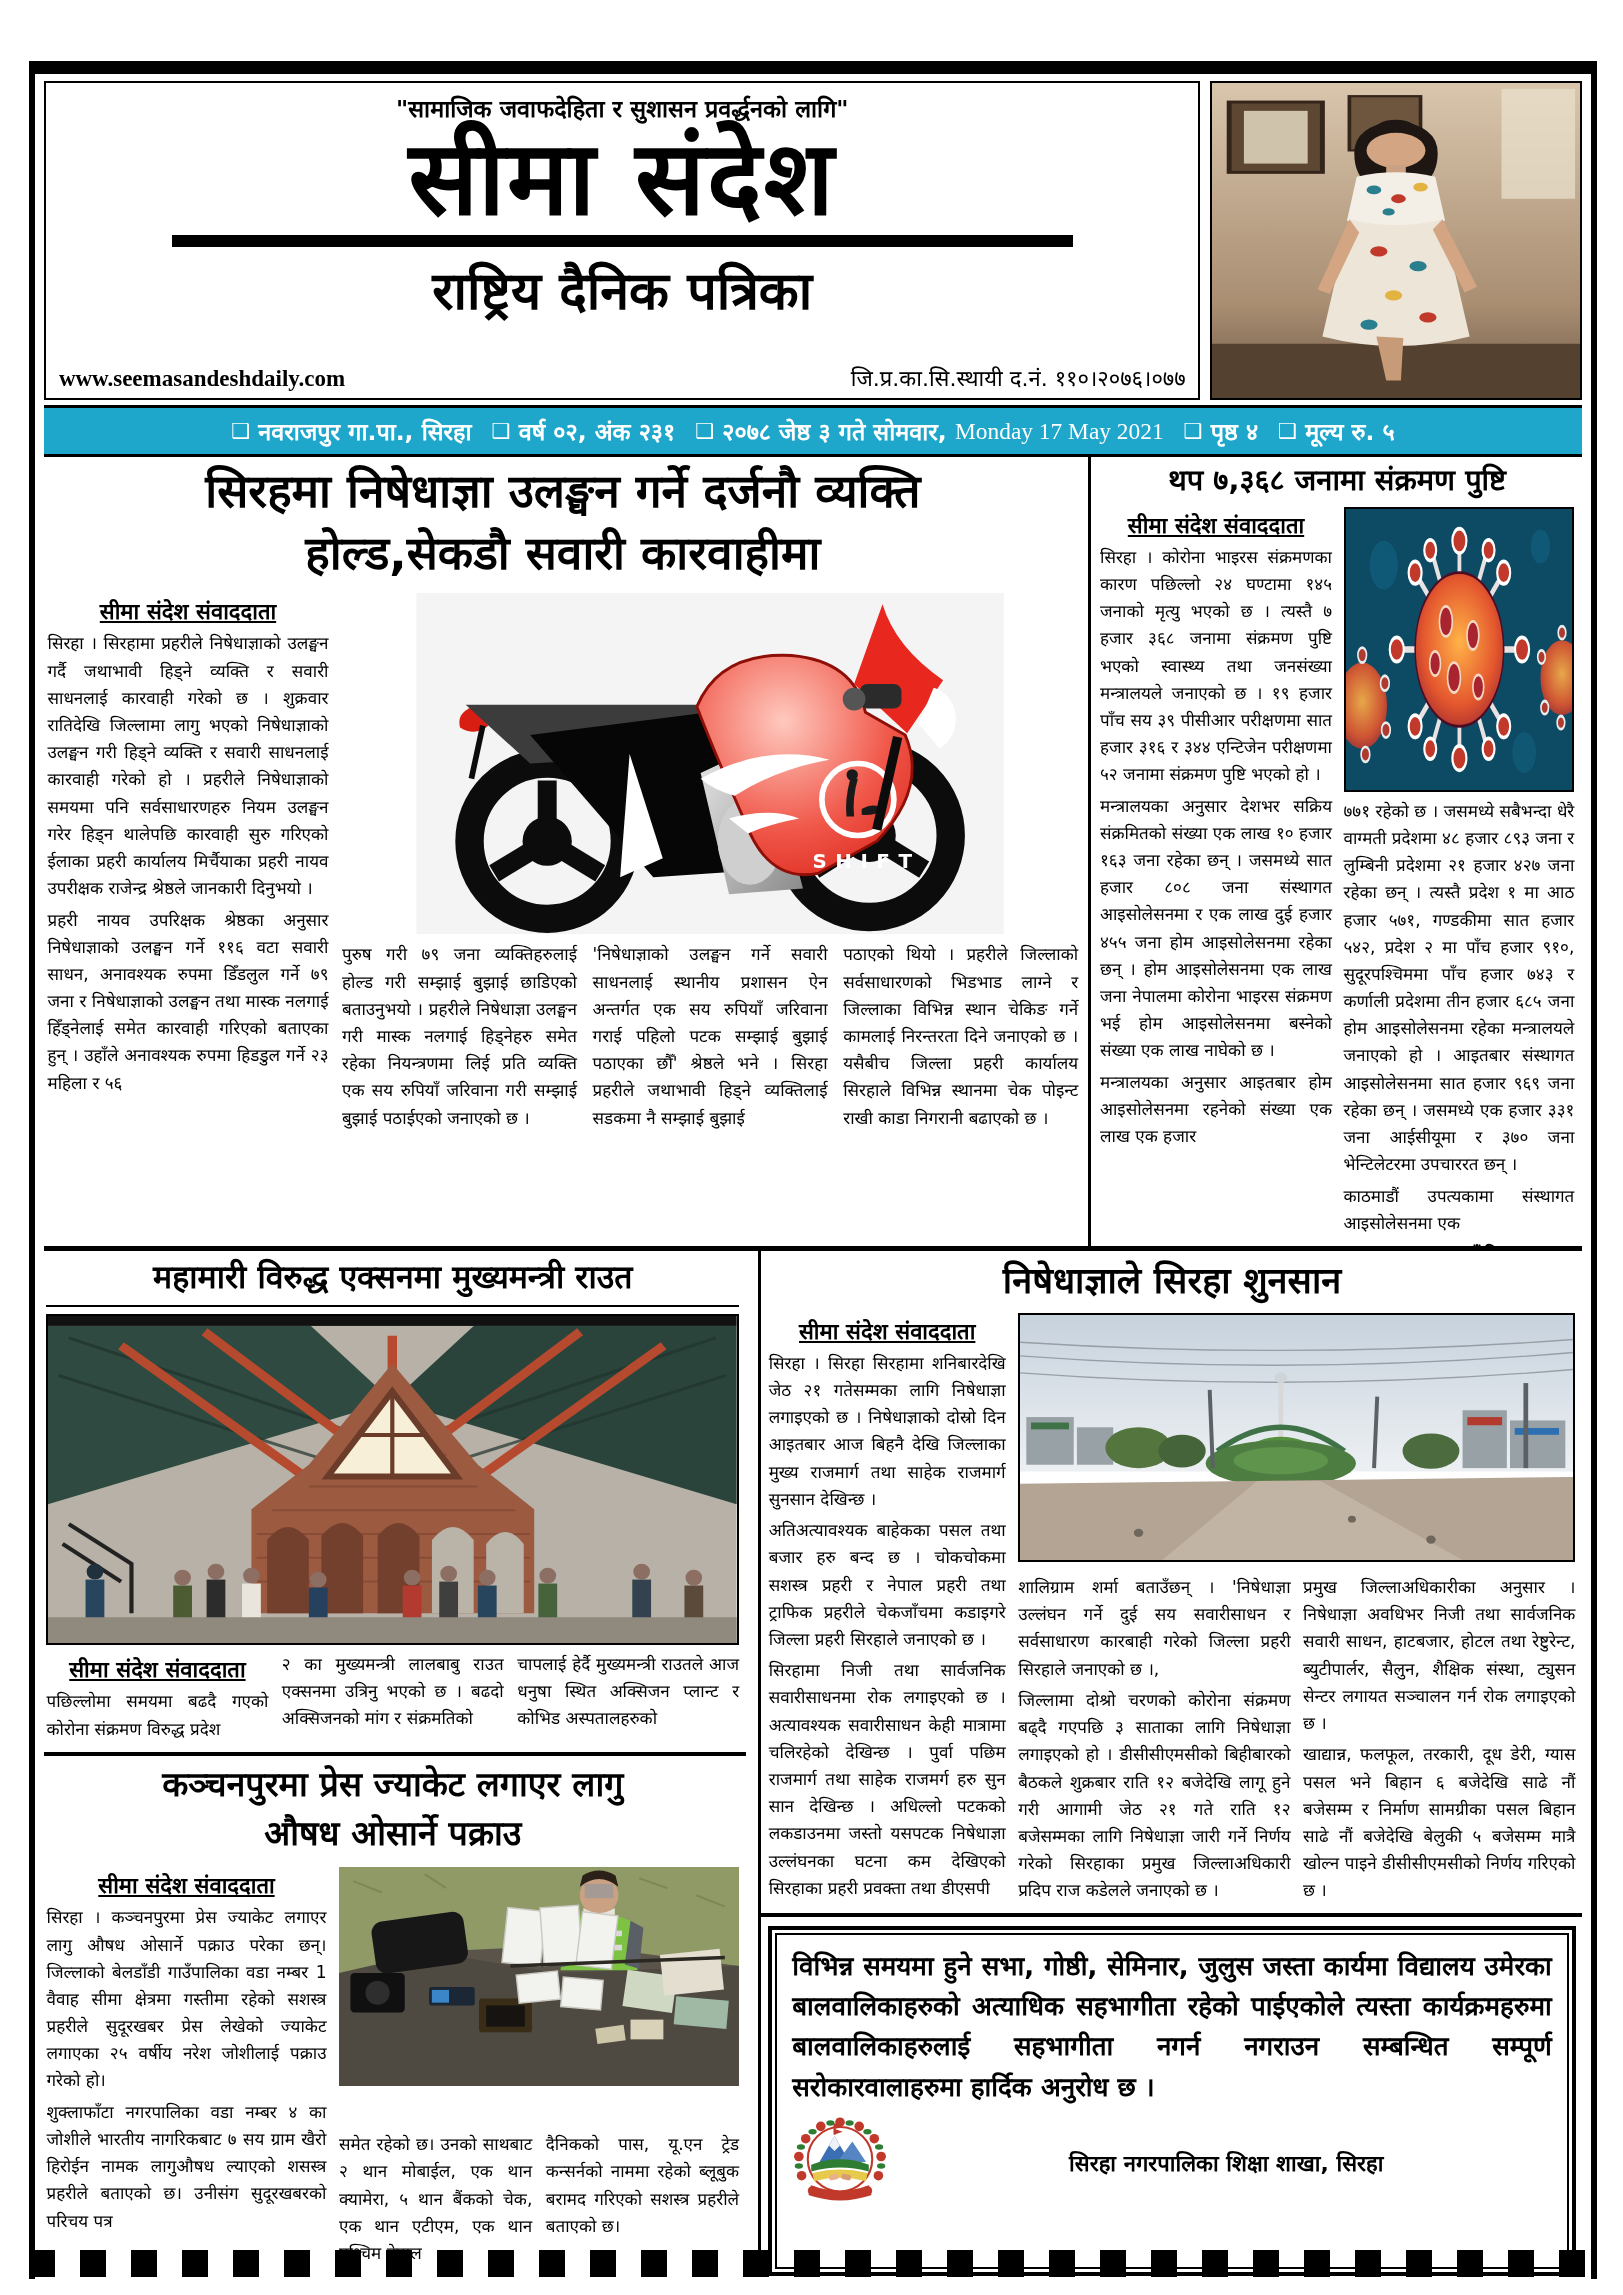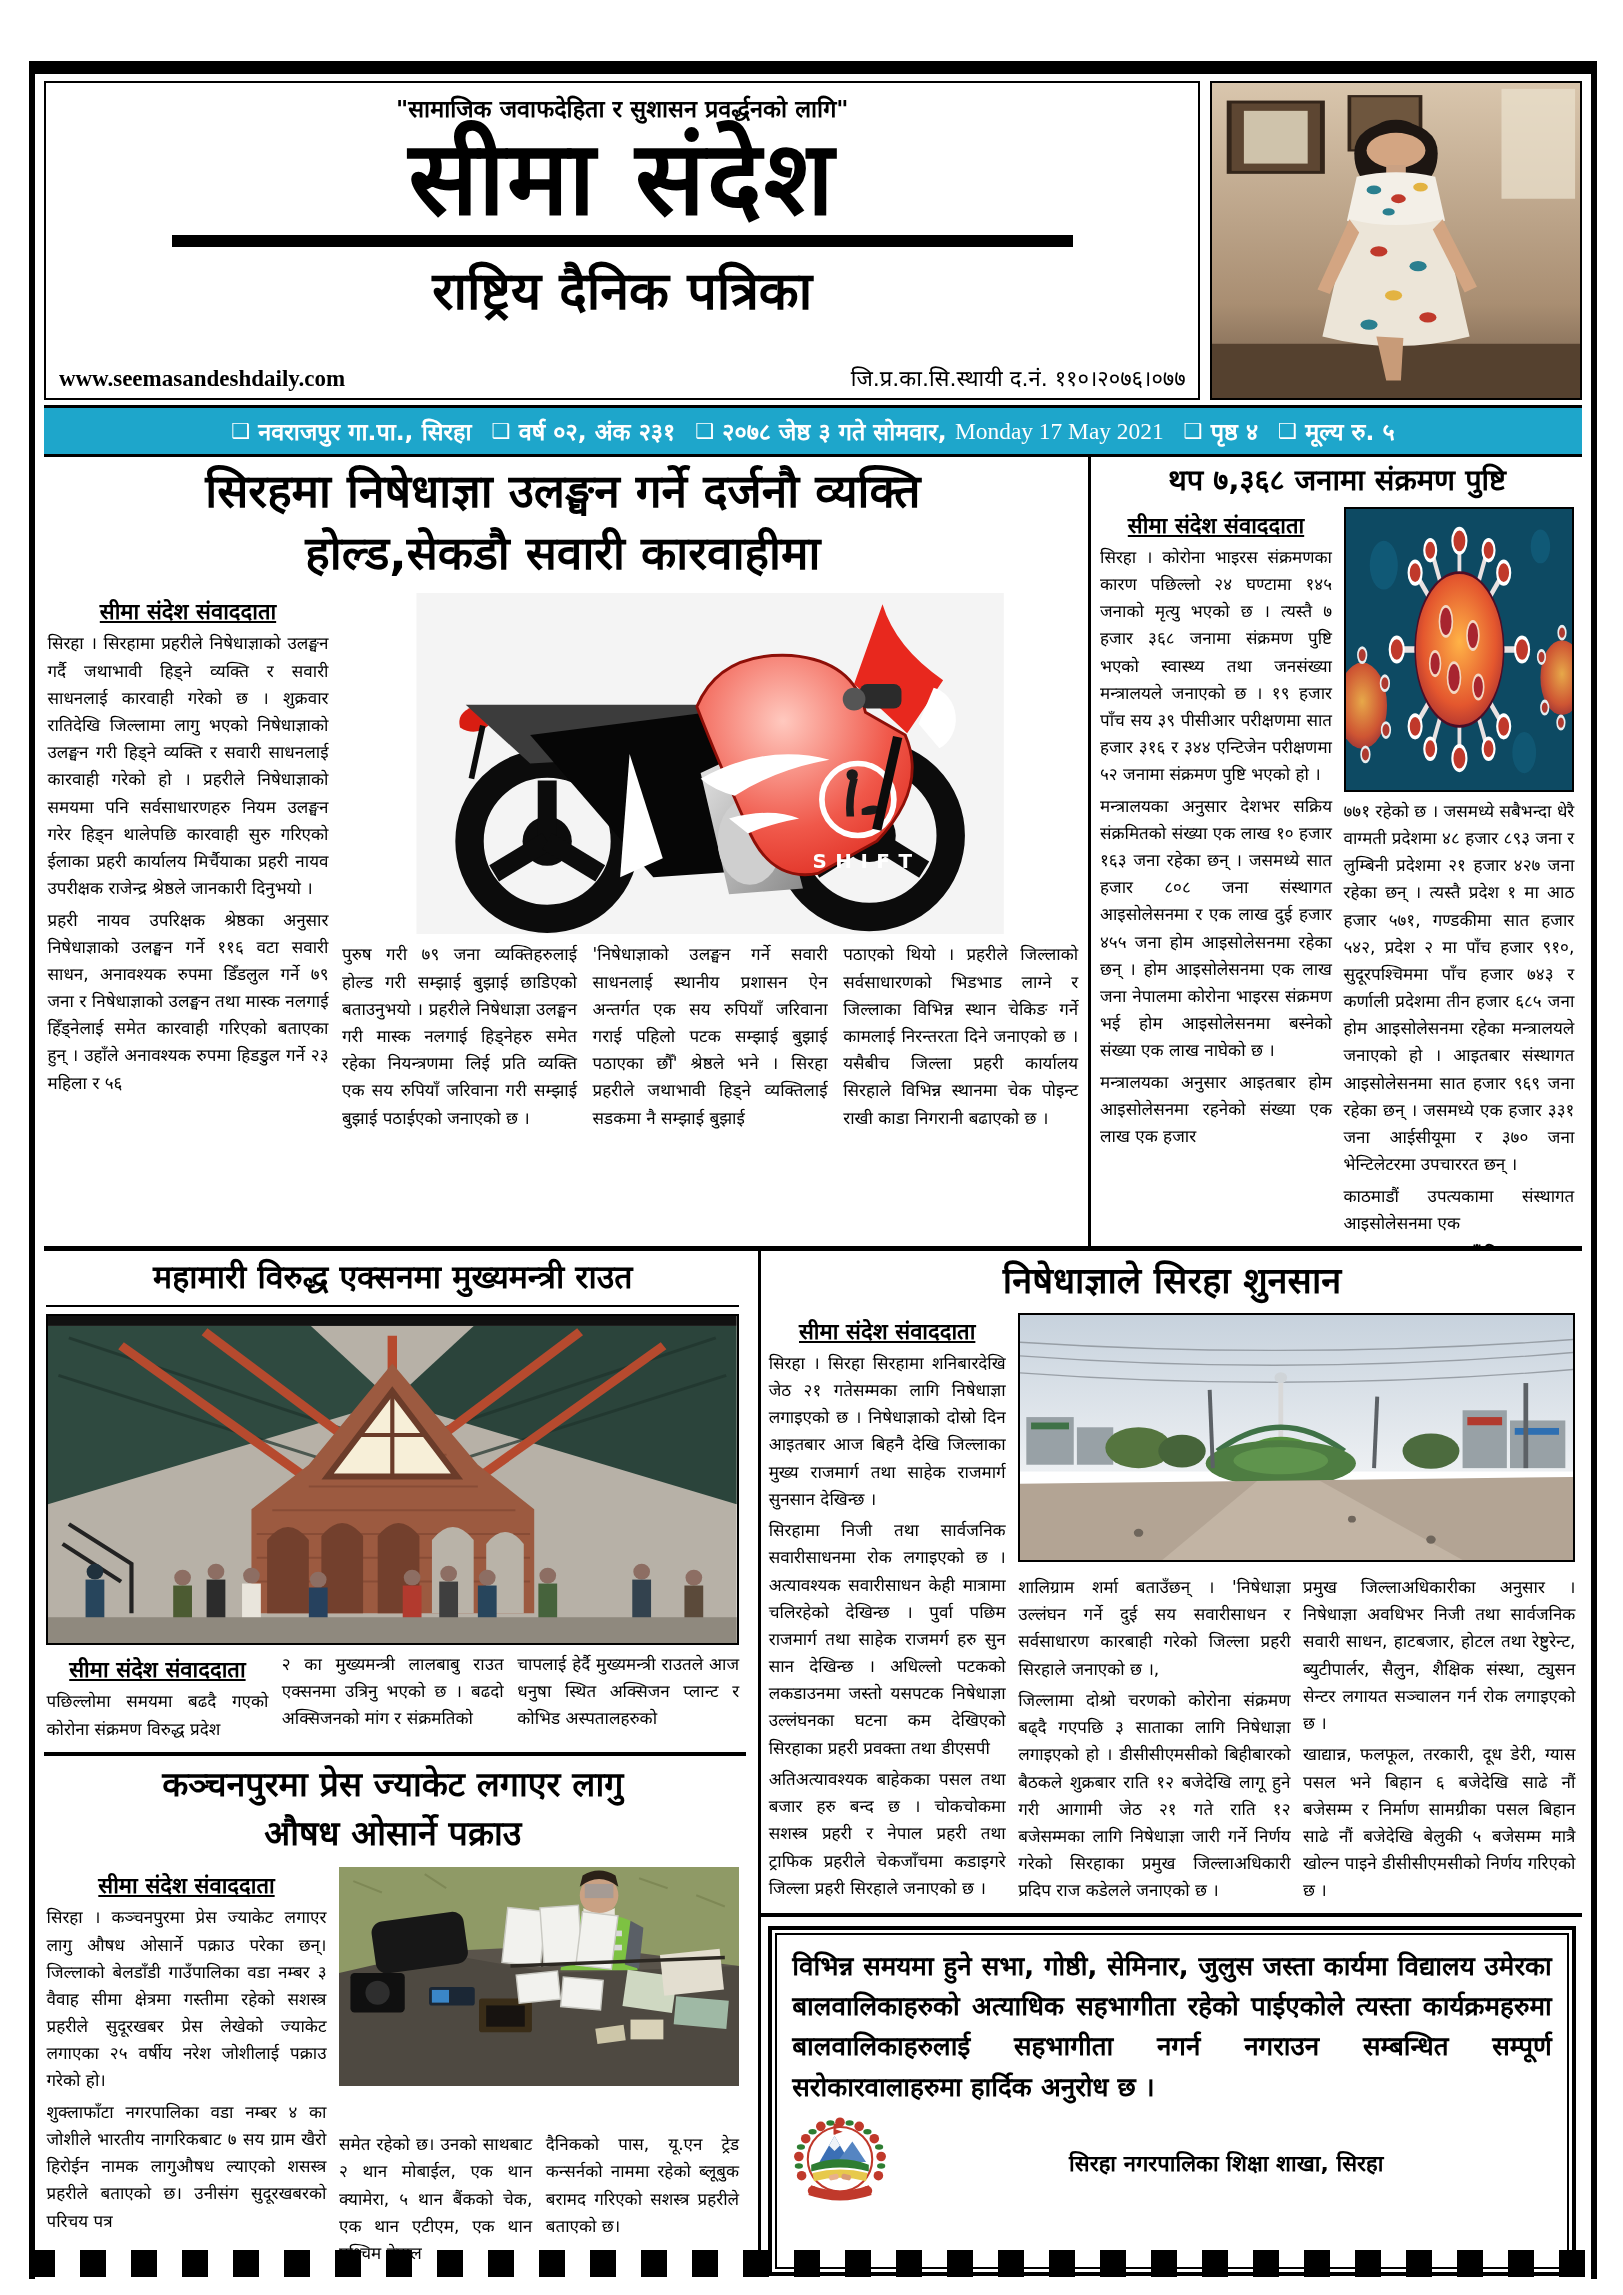--- a/index.html
+++ b/index.html
@@ -474,21 +474,21 @@
           </div>
 
           <div class="art-press">
             <h1>
               <span>कञ्चनपुरमा प्रेस ज्याकेट लगाएर लागु</span><br>
               <span>औषध ओसार्ने पक्राउ</span>
             </h1>
             <div class="press-body">
               <div class="press-c1">
                 <div class="byline">सीमा संदेश संवाददाता</div>
-                <p class="body">सिरहा । कञ्चनपुरमा प्रेस ज्याकेट लगाएर लागु औषध ओसार्ने पक्राउ परेका छन्। जिल्लाको बेलडाँडी गाउँपालिका वडा नम्बर ३ वैवाह सीमा क्षेत्रमा गस्तीमा रहेको सशस्त्र प्रहरीले सुदूरखबर प्रेस लेखेको ज्याकेट लगाएका २५ वर्षीय नरेश जोशीलाई पक्राउ गरेको हो।</p>
+                <p class="body">सिरहा । कञ्चनपुरमा प्रेस ज्याकेट लगाएर लागु औषध ओसार्ने पक्राउ परेका छन्। जिल्लाको बेलडाँडी गाउँपालिका वडा नम्बर 1 वैवाह सीमा क्षेत्रमा गस्तीमा रहेको सशस्त्र प्रहरीले सुदूरखबर प्रेस लेखेको ज्याकेट लगाएका २५ वर्षीय नरेश जोशीलाई पक्राउ गरेको हो।</p>
                 <p class="body">शुक्लाफाँटा नगरपालिका वडा नम्बर ४ का जोशीले भारतीय नागरिकबाट ७ सय ग्राम खैरो हिरोईन नामक लागुऔषध ल्याएको शसस्त्र प्रहरीले बताएको छ। उनीसंग सुदूरखबरको परिचय पत्र</p>
               </div>
               <div class="press-right">
                 <div class="evidence-photo">
                   <svg viewBox="0 0 560 310" preserveAspectRatio="none">
                     <rect width="560" height="310" fill="#8f9a66"></rect>
                     <g stroke="#7a8452" stroke-width="3" opacity="0.8">
                       <line x1="20" y1="20" x2="60" y2="36"></line>
                         <line x1="120" y1="10" x2="150" y2="30"></line>
                       <line x1="420" y1="16" x2="460" y2="30"></line>
@@ -546,22 +546,22 @@
           </div>
         </div>
 
         <div class="rcol">
           <div class="art-quiet">
             <h1>निषेधाज्ञाले सिरहा शुनसान</h1>
             <div class="quiet-body">
               <div class="quiet-c1">
                 <div class="byline">सीमा संदेश संवाददाता</div>
                 <p class="body">सिरहा । सिरहा सिरहामा शनिबारदेखि जेठ २१ गतेसम्मका लागि निषेधाज्ञा लगाइएको छ । निषेधाज्ञाको दोस्रो दिन आइतबार आज बिहनै देखि जिल्लाका मुख्य राजमार्ग तथा साहेक राजमार्ग सुनसान देखिन्छ ।</p>
+                <p class="body">अतिअत्यावश्यक बाहेकका पसल तथा बजार हरु बन्द छ । चोकचोकमा सशस्त्र प्रहरी र नेपाल प्रहरी तथा ट्राफिक प्रहरीले चेकजाँचमा कडाइगरे जिल्ला प्रहरी सिरहाले जनाएको छ ।</p>
                 <p class="body">सिरहामा निजी तथा सार्वजनिक सवारीसाधनमा रोक लगाइएको छ । अत्यावश्यक सवारीसाधन केही मात्रामा चलिरहेको देखिन्छ । पुर्वा पछिम राजमार्ग तथा साहेक राजमर्ग हरु सुन सान देखिन्छ । अधिल्लो पटकको लकडाउनमा जस्तो यसपटक निषेधाज्ञा उल्लंघनका घटना कम देखिएको सिरहाका प्रहरी प्रवक्ता तथा डीएसपी</p>
-                <p class="body">अतिअत्यावश्यक बाहेकका पसल तथा बजार हरु बन्द छ । चोकचोकमा सशस्त्र प्रहरी र नेपाल प्रहरी तथा ट्राफिक प्रहरीले चेकजाँचमा कडाइगरे जिल्ला प्रहरी सिरहाले जनाएको छ ।</p>
               </div>
               <div class="street-photo">
                 <svg viewBox="0 0 700 360" preserveAspectRatio="none">
                   <defs>
                     <linearGradient id="sky" x1="0" y1="0" x2="0" y2="1">
                       <stop offset="0" stop-color="#c7d2dd"></stop>
                         <stop offset="1" stop-color="#edf0f3"></stop>
                     </linearGradient>
                   </defs>
                   <rect width="700" height="230" fill="url(#sky)"></rect>

